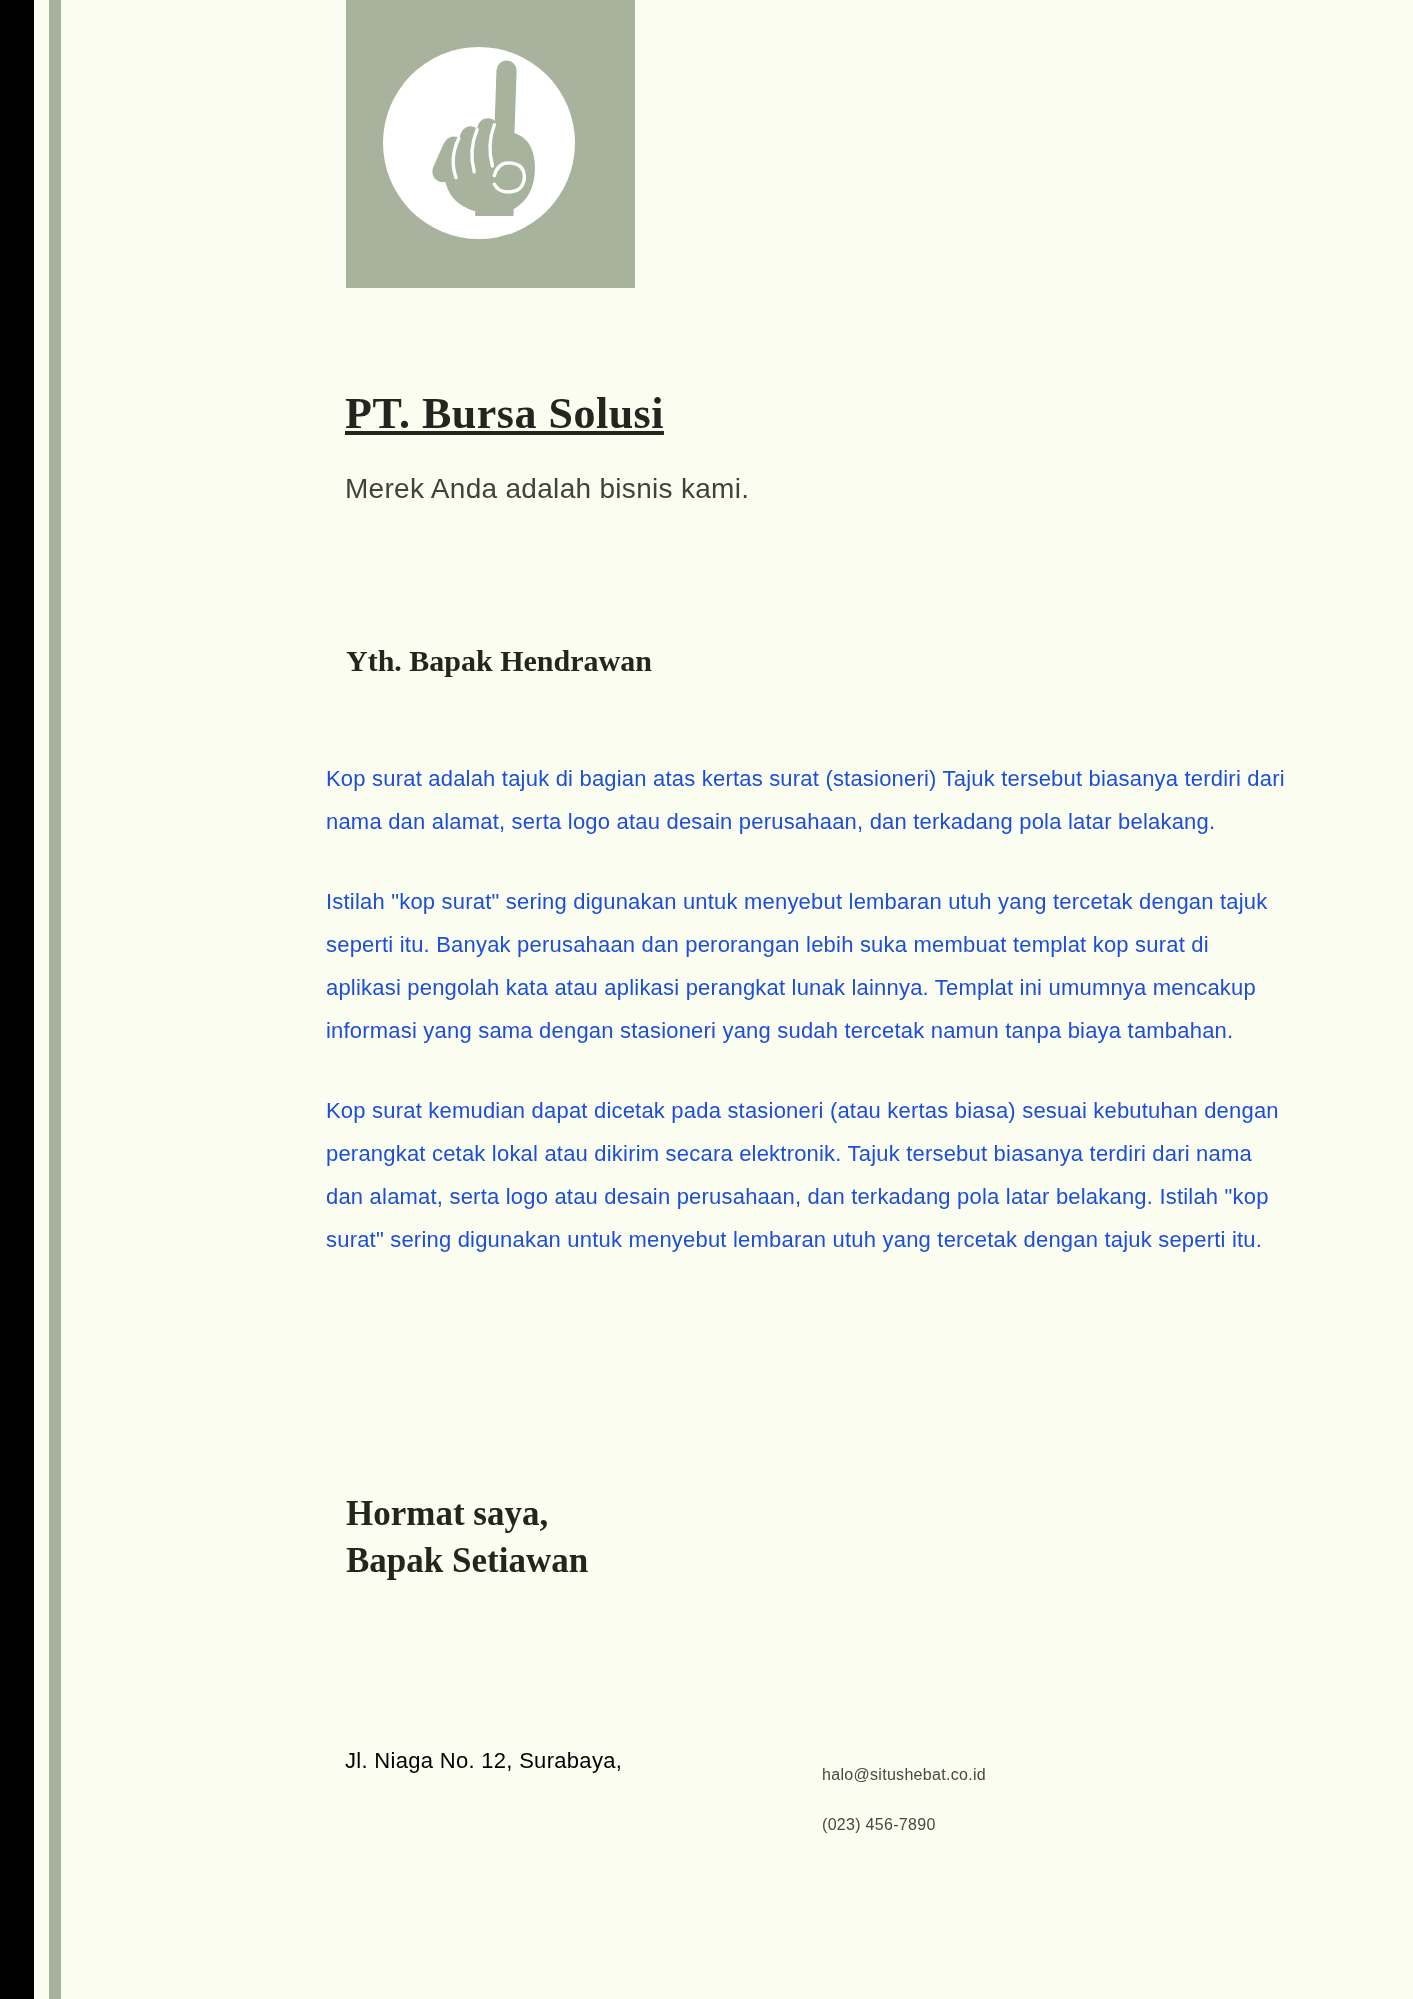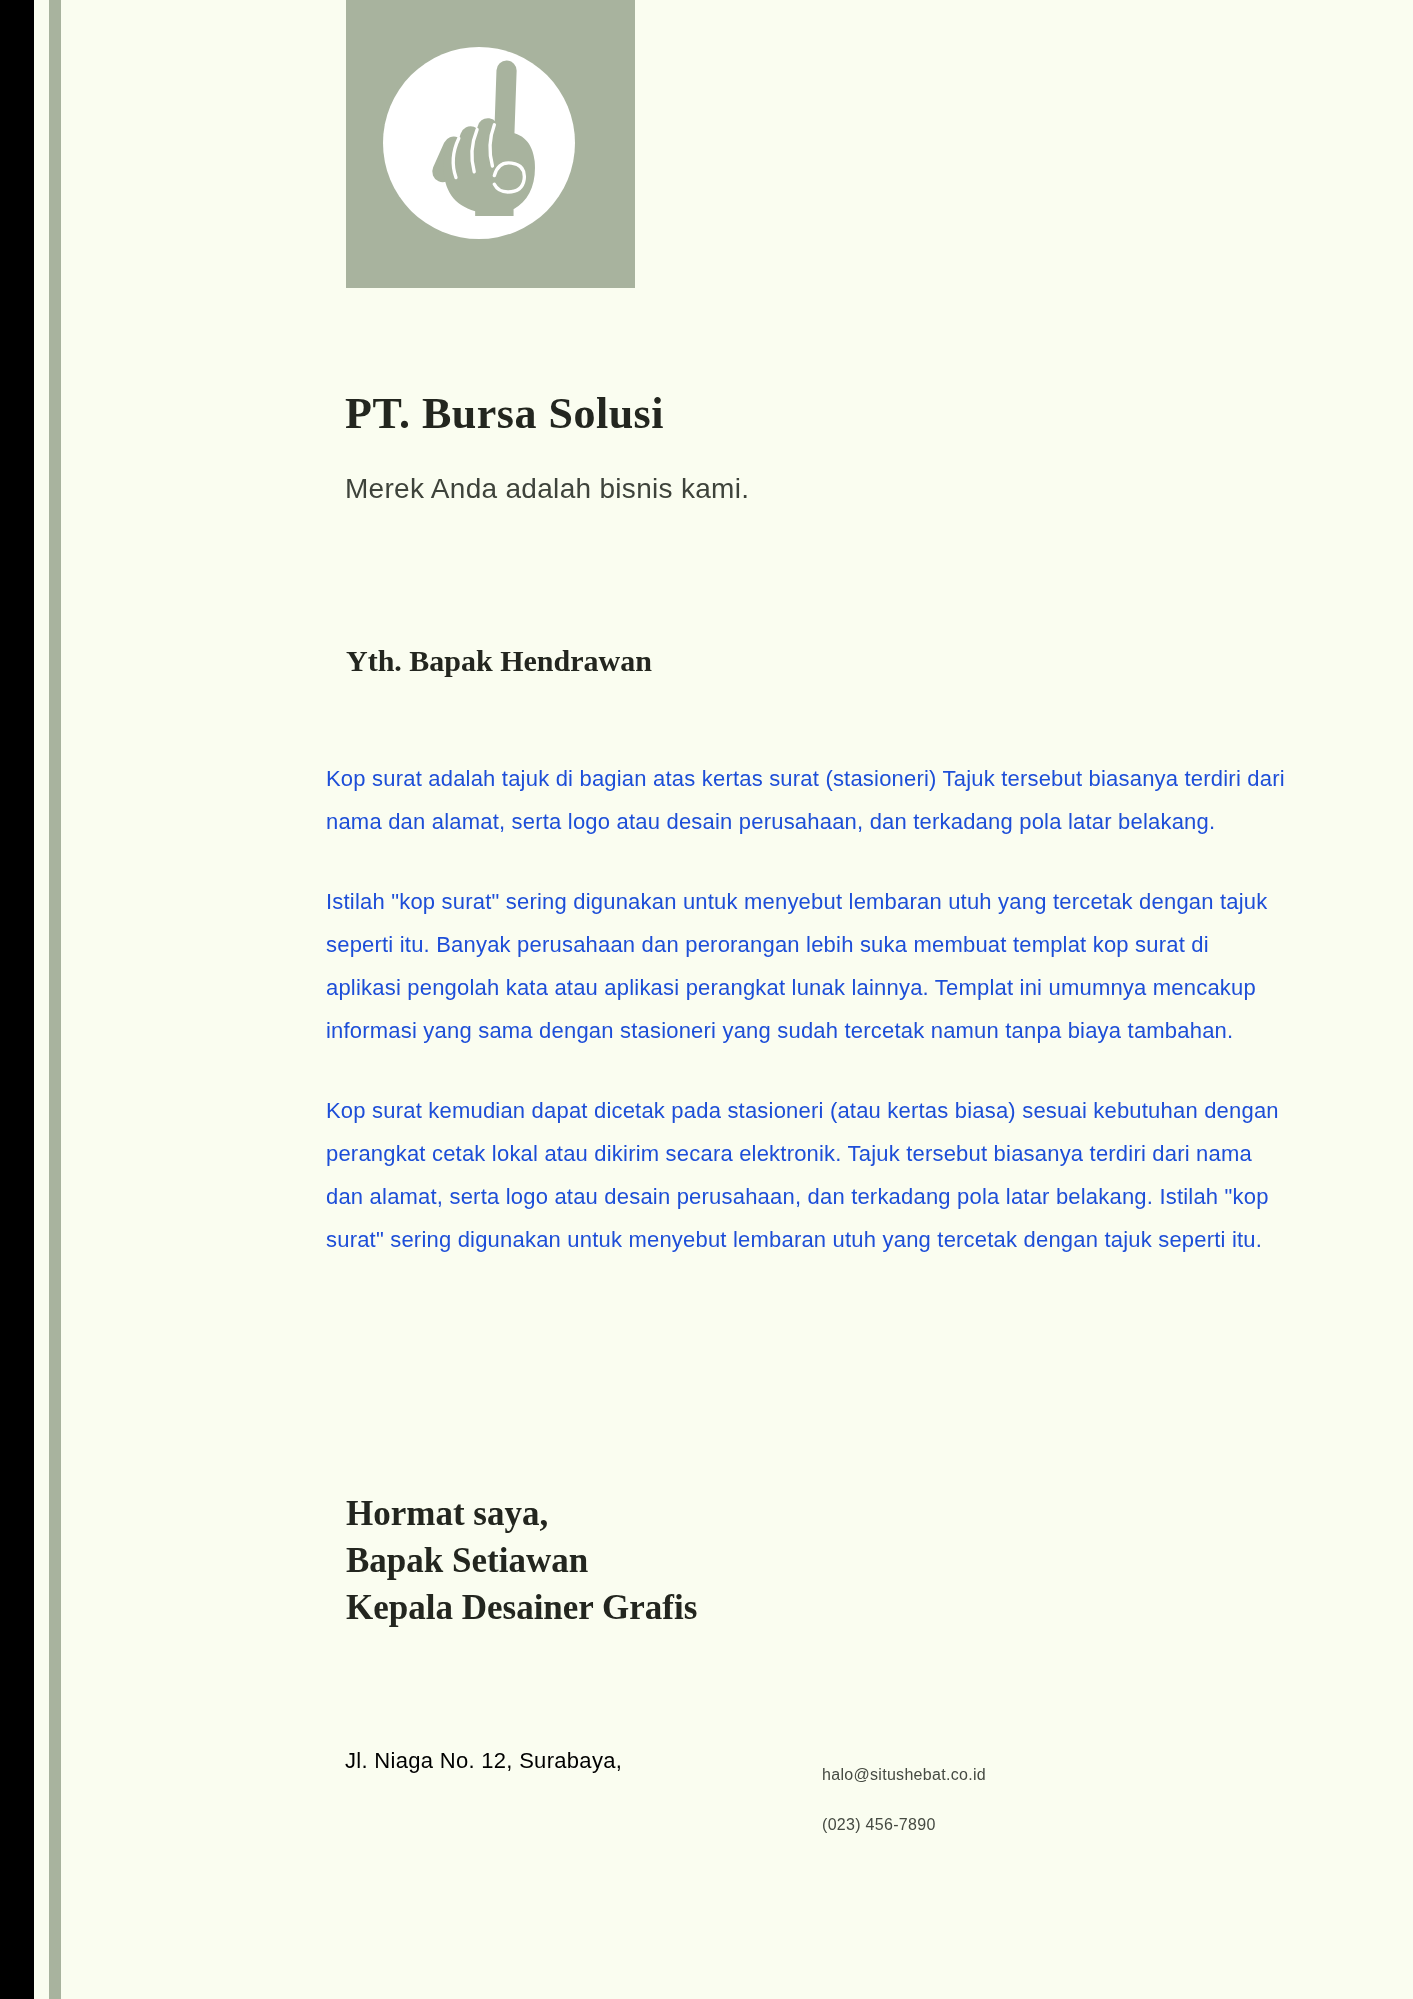--- a/index.html
+++ b/index.html
@@ -26,20 +26,21 @@
 
   .company-name {
     position:absolute; left:345px; top:388px;
     margin:0;
     font-family:"Liberation Serif", serif;
     font-weight:700;
     font-size:44px;
     letter-spacing:0.5px;
     color:#23261f;
     white-space:nowrap;
+    text-decoration:underline;
   }
   .tagline {
     position:absolute; left:345px; top:473px;
     font-size:28px;
     letter-spacing:0.3px;
     color:#3e433b;
     white-space:nowrap;
   }
   .greeting {
     position:absolute; left:346px; top:644px;
@@ -133,21 +134,20 @@
 
   <div class="letter-body">
     <p>Kop surat adalah tajuk di bagian atas kertas surat (stasioneri) Tajuk tersebut biasanya terdiri dari nama dan alamat, serta logo atau desain perusahaan, dan terkadang pola latar belakang.</p>
     <p>Istilah "kop surat" sering digunakan untuk menyebut lembaran utuh yang tercetak dengan tajuk seperti itu. Banyak perusahaan dan perorangan lebih suka membuat templat kop surat di aplikasi pengolah kata atau aplikasi perangkat lunak lainnya. Templat ini umumnya mencakup informasi yang sama dengan stasioneri yang sudah tercetak namun tanpa biaya tambahan.</p>
     <p>Kop surat kemudian dapat dicetak pada stasioneri (atau kertas biasa) sesuai kebutuhan dengan perangkat cetak lokal atau dikirim secara elektronik. Tajuk tersebut biasanya terdiri dari nama dan alamat, serta logo atau desain perusahaan, dan terkadang pola latar belakang. Istilah "kop surat" sering digunakan untuk menyebut lembaran utuh yang tercetak dengan tajuk seperti itu.</p>
   </div>
 
   <div class="closing">
     <div>Hormat saya,</div>
     <div>Bapak Setiawan</div>
-    <div>Kepala Desainer Grafis</div>
   </div>
 
   <div class="footer-left">
     <div>Jl. Niaga No. 12, Surabaya,</div>
   </div>
 
   <div class="footer-right">
     <div>halo@situshebat.co.id</div>
     <div>(023) 456-7890</div>
   </div>

